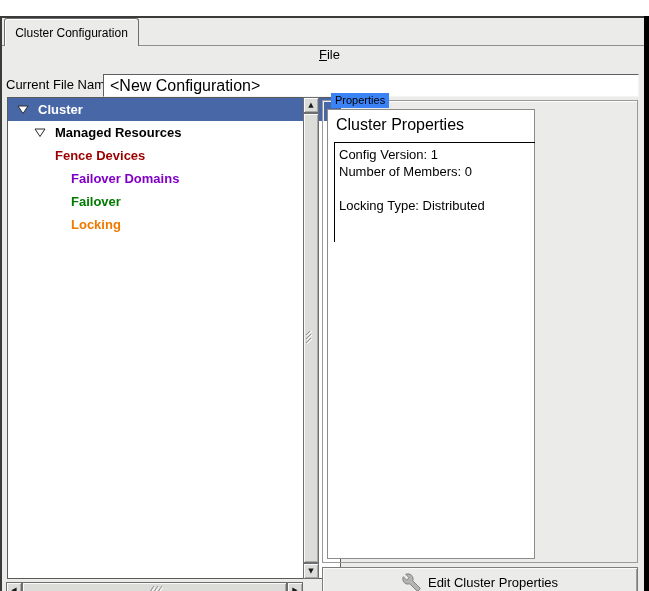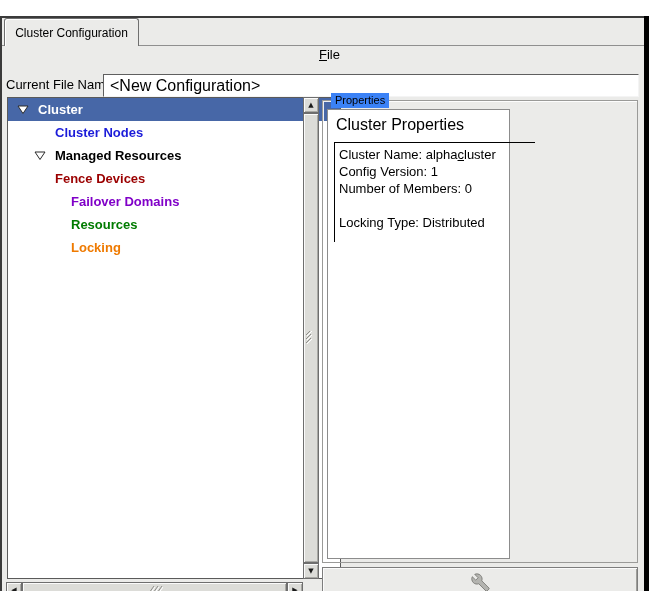--- a/index.html
+++ b/index.html
@@ -65,21 +65,21 @@
   
   .frame{
     position:absolute;left:322px;top:84px;width:316px;height:463px;
     border:1px solid #9a9a98;box-shadow: inset 1px 1px 0 rgba(255,255,255,.9);
   }
   .frame-label{
     position:absolute;left:8px;top:-8px;background:#3b82f6;padding:0 4px;
     font-size:11px;line-height:15px;text-align:center;
   }
   .props-white{
-    position:absolute;left:4px;top:8px;width:183px;height:450px;
+    position:absolute;left:4px;top:8px;width:208px;height:450px;
     background:#fff;border:1px solid #8c8c8c;
   }
   .props-title{margin:6px 0 0 8px;font-size:16px;}
   .lbox{
     position:absolute;left:6px;top:32px;width:201px;height:100px;
     border-top:1px solid #000;border-left:1px solid #000;
     padding:3px 0 0 4px;
   }
   .pline{font-size:13px;line-height:17px;white-space:nowrap;}
   .pline .u{text-decoration:underline;}
@@ -112,36 +112,33 @@
   <input class="entry" type="text" value="&lt;New Configuration&gt;" style="">
 
   <div class="tree">
       <div class="trow lvl0" style="background: rgb(71, 103, 167);">
         <svg class="expander" viewBox="0 0 12 10">
           <polygon points="1,1 11,1 6,8.5" fill="#ffffff" stroke="#2a2a2a" stroke-width="1"></polygon>
         </svg>
         <span class="tlabel" style="color: rgb(255, 255, 255);">Cluster</span>
       </div>
       <div class="trow lvl1">
-        <span class="tlabel" style="color: rgb(28, 28, 217);">Cluster Nodes</span>
-      </div>
-      <div class="trow lvl1">
         <svg class="expander" viewBox="0 0 12 10">
           <polygon points="1,1 11,1 6,8.5" fill="#ffffff" stroke="#2a2a2a" stroke-width="1"></polygon>
         </svg>
         <span class="tlabel" style="color: rgb(0, 0, 0);">Managed Resources</span>
       </div>
       <div class="trow lvl1">
         <span class="tlabel" style="color: rgb(155, 0, 0);">Fence Devices</span>
       </div>
       <div class="trow lvl2">
         <span class="tlabel" style="color: rgb(128, 0, 200);">Failover Domains</span>
       </div>
       <div class="trow lvl2">
-        <span class="tlabel" style="color: rgb(0, 123, 0);">Resources</span>
+        <span class="tlabel" style="color: rgb(0, 123, 0);">Failover</span>
       </div>
       <div class="trow lvl2">
         <span class="tlabel" style="color: rgb(239, 122, 0);">Locking</span>
       </div>
     </div>
 
   <div class="vscroll">
     <div class="sbtn">
       <span>▲</span>
     </div>
@@ -169,28 +166,28 @@
     <div class="sbtn">
       <span>▶</span>
     </div>
   </div>
 
   <div class="frame">
     <span class="frame-label">Properties</span>
     <div class="props-white">
       <div class="props-title">Cluster Properties</div>
       <div class="lbox">
-          <div class="pline"><span>Cluster Name: alpha</span><span class="u">c</span><span>luster</span></div>
           <div class="pline"><span>Config Version: 1</span></div>
           <div class="pline"><span>Number of Members: 0</span></div>
           <div class="pline">&nbsp;</div>
           <div class="pline"><span>Locking Type: Distributed</span></div>
         </div>
     </div>
   </div>
 
   <div class="edit-btn">
     <svg width="19" height="19" viewBox="0 0 24 24">
       <path d="M22.7,19l-9.1-9.1c0.9-2.3,0.4-5-1.5-6.9c-2-2-5-2.4-7.4-1.3L9,6L6,9L1.6,4.7C0.4,7.1,0.9,10.1,2.9,12.1 c1.9,1.9,4.6,2.4,6.9,1.5l9.1,9.1c0.4,0.4,1,0.4,1.4,0l2.3-2.3C23.1,20,23.1,19.4,22.7,19z" fill="#b4b4b0" stroke="#6e6e6a" stroke-width="1"></path>
     </svg>
+    <span>Edit Cluster Properties</span>
   </div>
 
 </div>
 
 </body></html>

